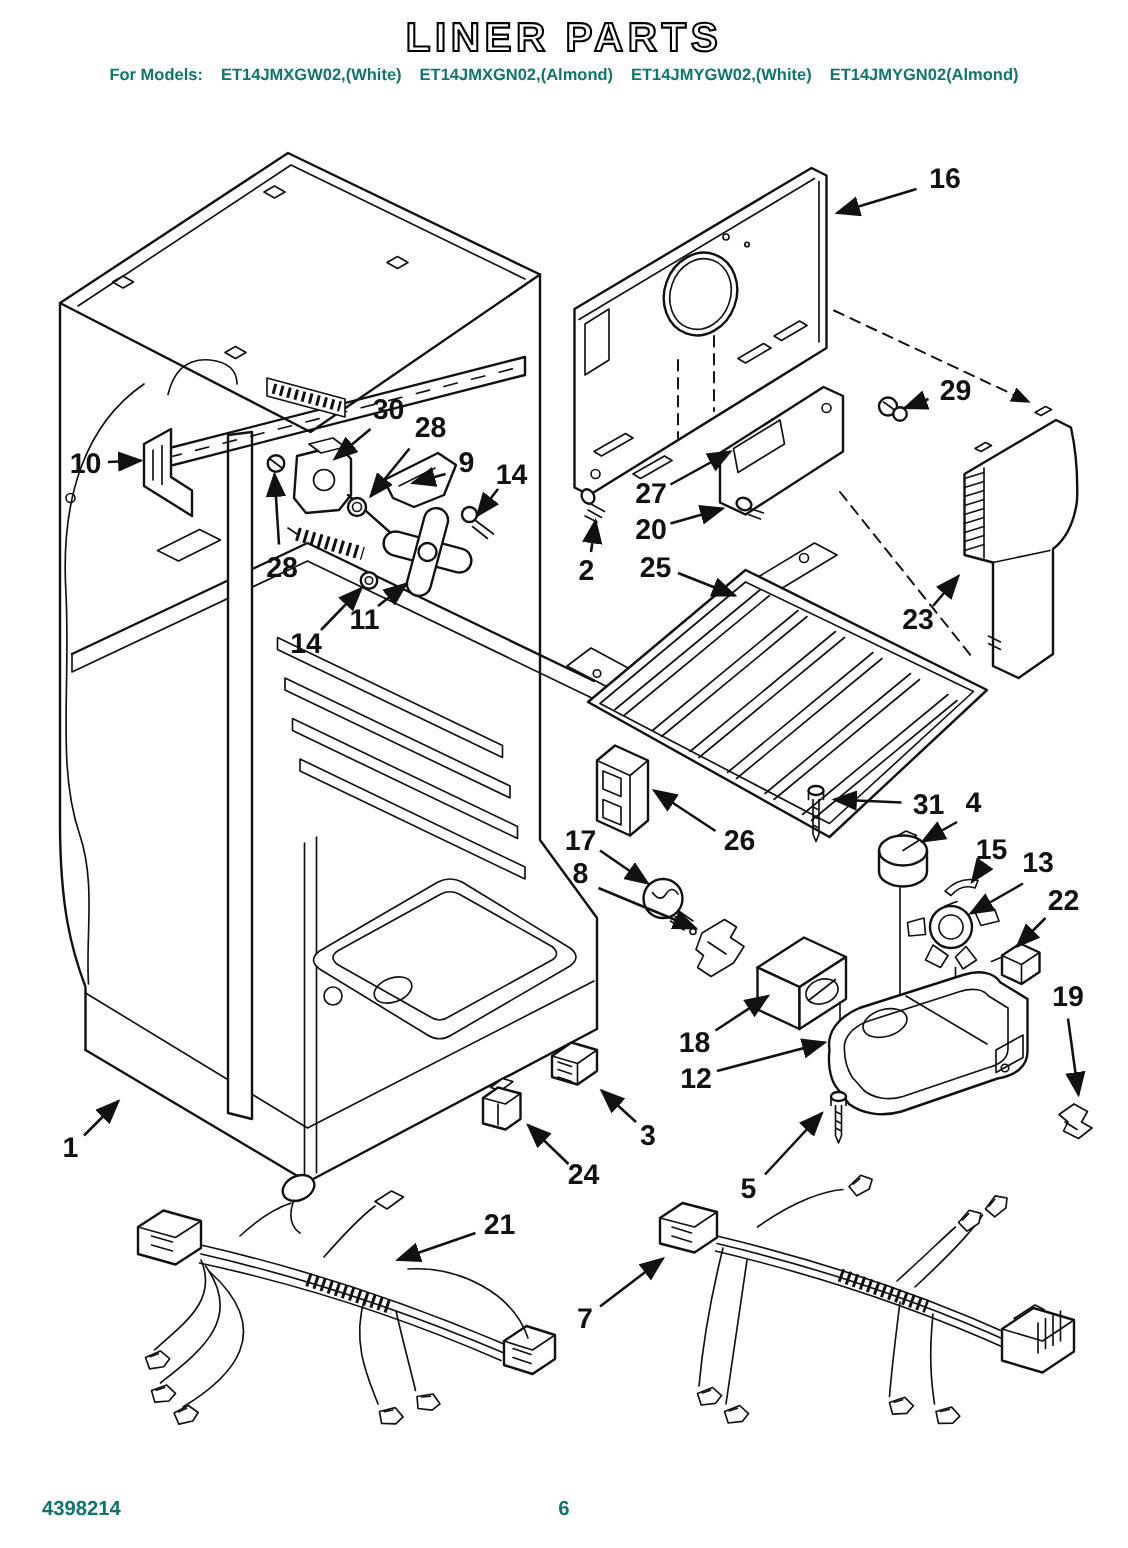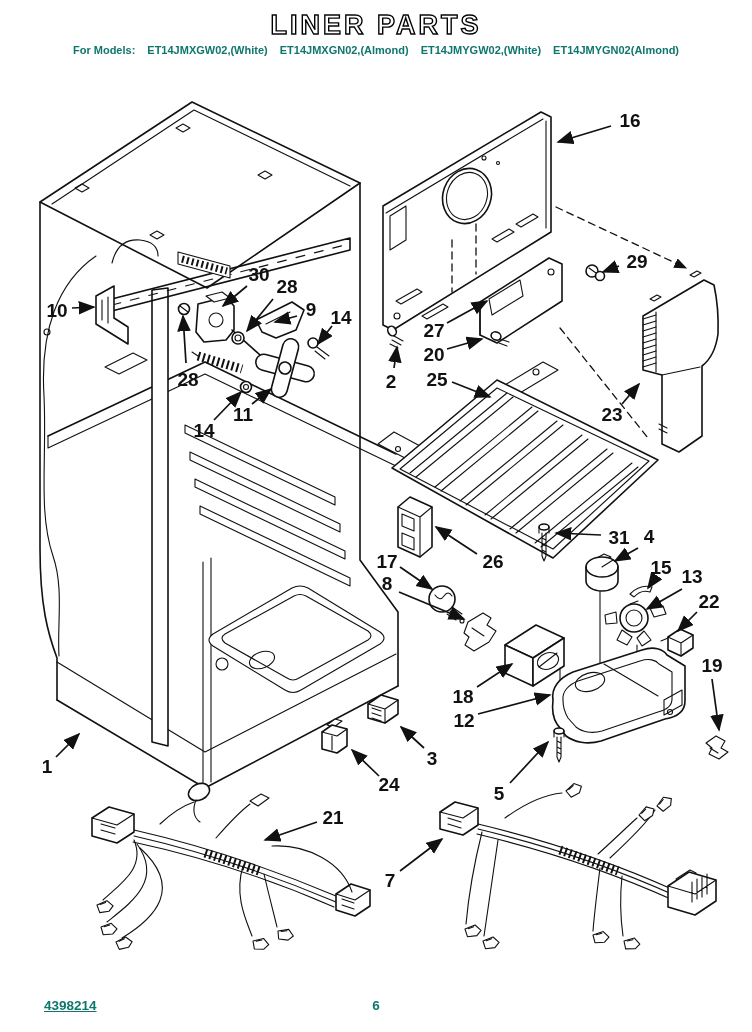--- a/index.html
+++ b/index.html
@@ -16,21 +16,21 @@
   .diagram-svg{position:absolute;left:0;top:0;width:752px;height:1032px;}
   .ln{fill:none;stroke:#111;stroke-width:1.6;stroke-linecap:round;stroke-linejoin:round;}
   .lnf{fill:#fff;stroke:#111;stroke-width:1.6;stroke-linecap:round;stroke-linejoin:round;}
   .thin{stroke-width:1.1;}
   .dash{stroke-dasharray:7 5;stroke-width:1.3;}
   .band{fill:none;stroke:#111;stroke-width:9;stroke-dasharray:2 3;}
   .callout-num{font-family:"Liberation Sans",sans-serif;font-size:19px;font-weight:bold;
                fill:#111;text-anchor:middle;dominant-baseline:central;}
   .callout-arrow{stroke:#111;stroke-width:1.7;fill:none;}
   .ftr{position:absolute;left:0;top:998px;width:752px;font-weight:bold;font-size:13.5px;}
-  .doc-num{position:absolute;left:44px;top:0;text-decoration:underline;}
+  .doc-num{position:absolute;left:28px;top:0;}
   .page-num{position:absolute;left:0;width:752px;text-align:center;top:0;}
 </style>
 </head>
 <body>
 
 <div class="page">
 
   <div class="hdr">
     <svg class="title-svg" width="752" height="32">
       <text class="title-text" x="376" y="24" text-anchor="middle">LINER PARTS</text>

